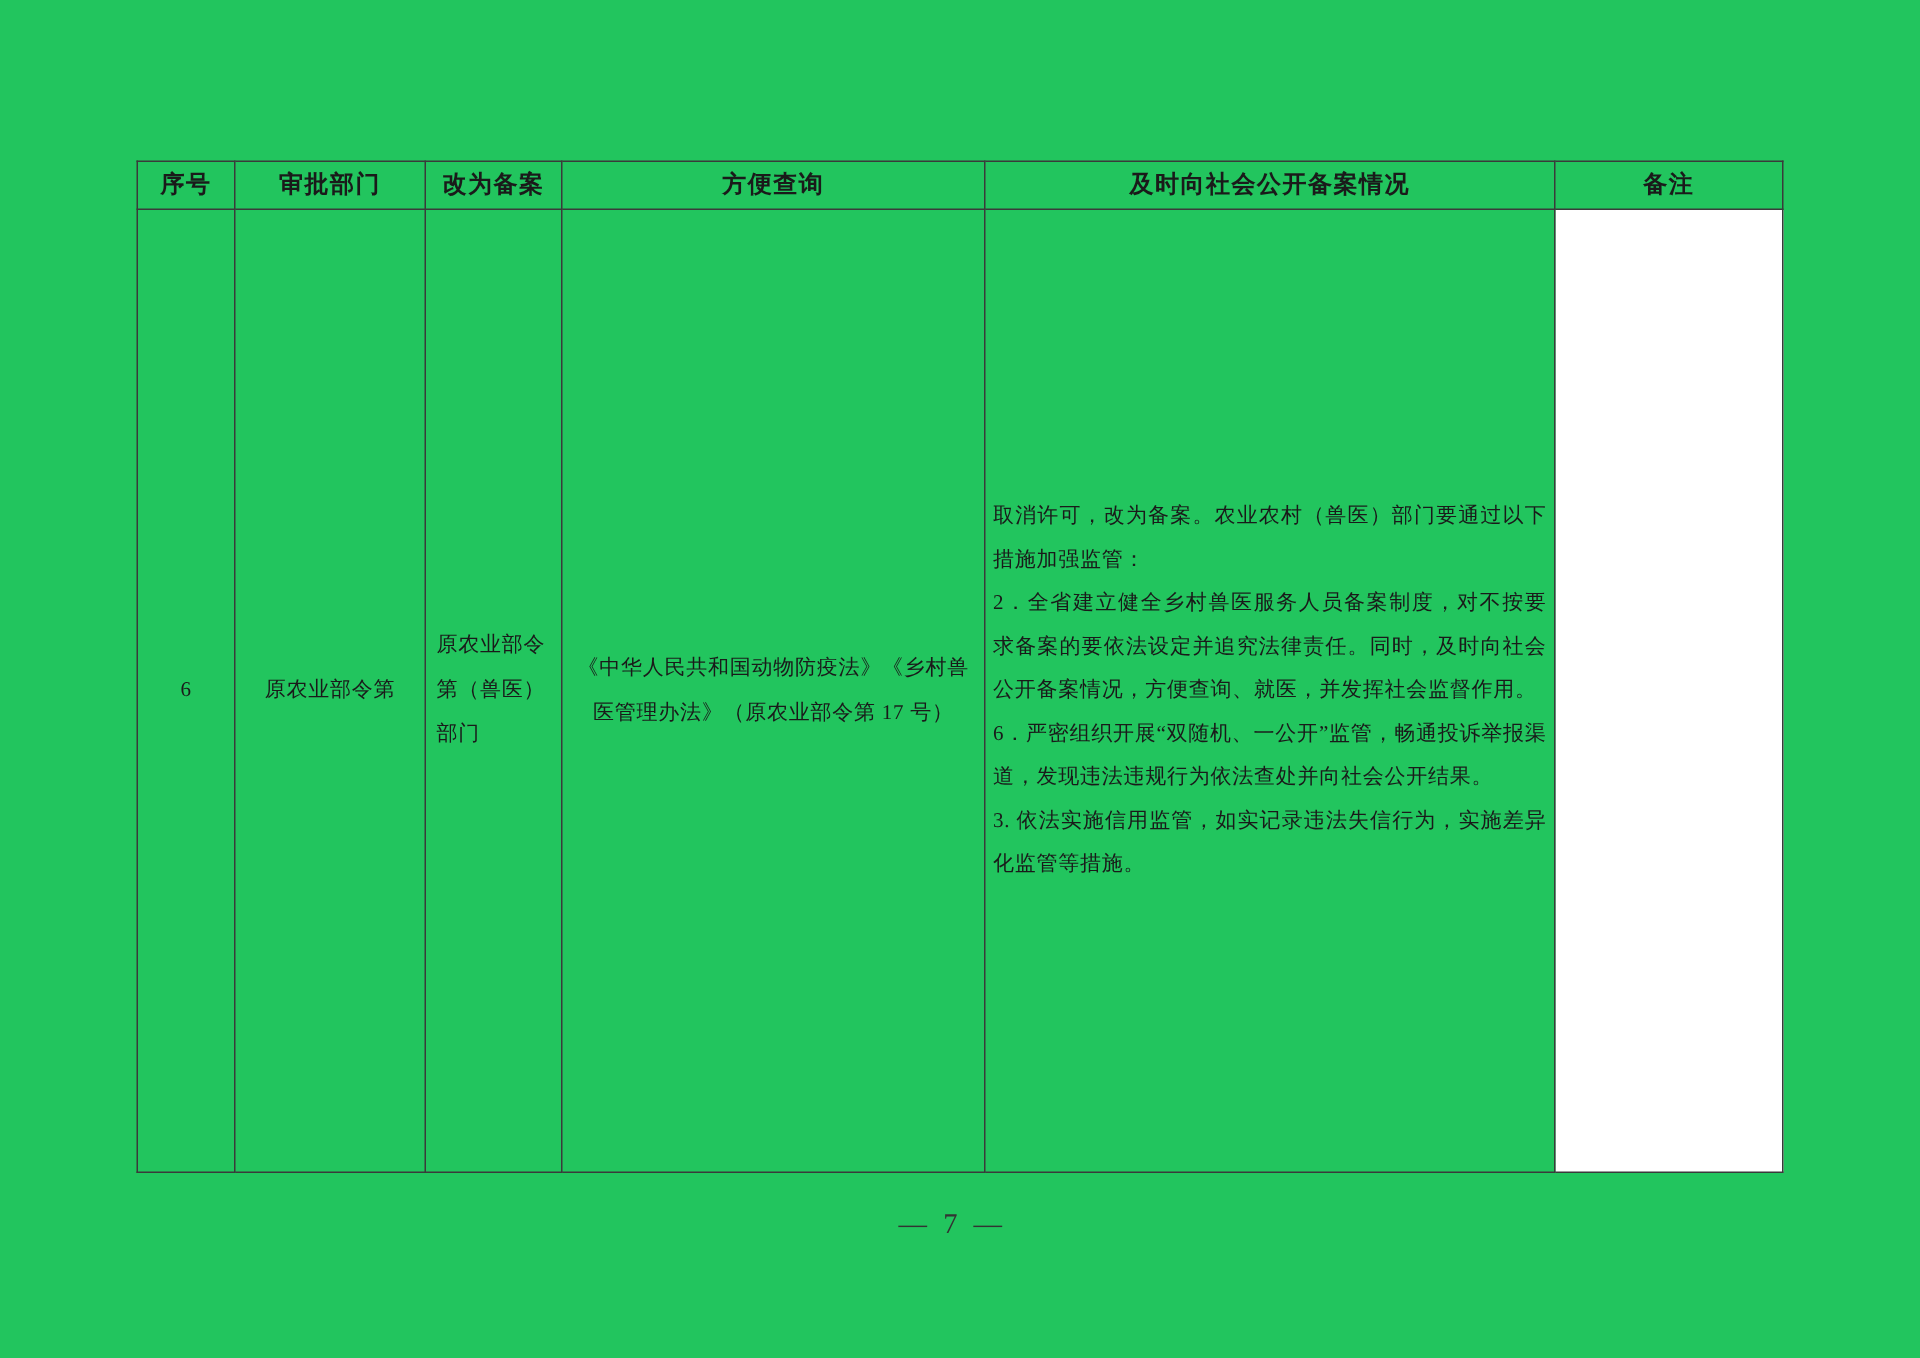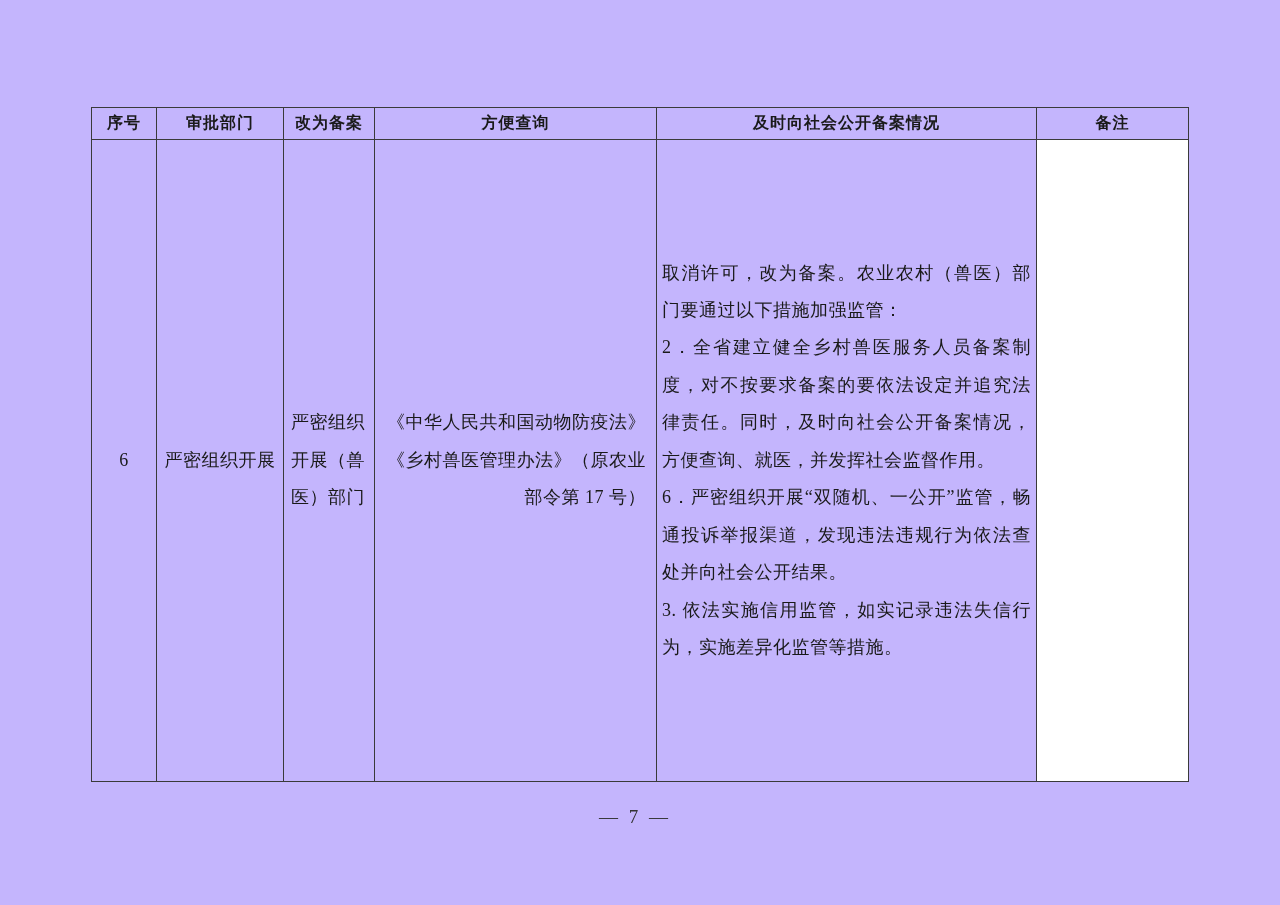--- a/index.html
+++ b/index.html
@@ -6,37 +6,37 @@
     margin: 0;
     padding: 0;
     background: #ffffff;
     font-family: "Liberation Serif", "DejaVu Serif", serif;
     color: #1a1a1a;
   }
   .sheet {
     position: relative;
     width: 1280px;
     height: 905px;
-    background: #c4b5fd;
+    background: #22c55e;
     overflow: hidden;
   }
   table.reg-table {
     position: absolute;
     left: 91px;
     top: 107px;
     width: 1097px;
     border-collapse: collapse;
     table-layout: fixed;
     letter-spacing: 0.5px;
   }
   table.reg-table th,
   table.reg-table td {
     border: 1px solid #3a3a3a;
     vertical-align: middle;
-    font-size: 18px;
+    font-size: 14px;
   }
   table.reg-table th {
     height: 31px;
     font-family: "Liberation Sans", "DejaVu Sans", sans-serif;
     font-weight: bold;
     font-size: 16px;
     text-align: center;
     padding: 0 2px;
     letter-spacing: 1px;
   }
@@ -45,21 +45,21 @@
   }
   td.c-index, td.c-name, td.c-dept {
     text-align: center;
     line-height: 2.1;
   }
   td.c-dept {
     padding: 0 7px;
     text-align: left;
   }
   td.c-basis {
-    text-align: right;
+    text-align: center;
     padding: 0 10px;
     line-height: 2.1;
   }
   td.c-measures {
     padding: 0 5px;
     line-height: 2.08;
   }
   td.c-measures p {
     margin: 0;
     text-align: justify;
@@ -99,22 +99,22 @@
         <th>审批部门</th>
         <th>改为备案</th>
         <th>方便查询</th>
         <th>及时向社会公开备案情况</th>
         <th>备注</th>
       </tr>
     </thead>
     <tbody>
       <tr>
         <td class="c-index">6</td>
-        <td class="c-name">严密组织开展</td>
-        <td class="c-dept">严密组织开展（兽医）部门</td>
+        <td class="c-name">原农业部令第</td>
+        <td class="c-dept">原农业部令第（兽医）部门</td>
         <td class="c-basis">《中华人民共和国动物防疫法》《乡村兽医管理办法》（原农业部令第 17 号）</td>
         <td class="c-measures">
           <p>取消许可，改为备案。农业农村（兽医）部门要通过以下措施加强监管：</p>
           <p>2．全省建立健全乡村兽医服务人员备案制度，对不按要求备案的要依法设定并追究法律责任。同时，及时向社会公开备案情况，方便查询、就医，并发挥社会监督作用。</p>
           <p>6．严密组织开展“双随机、一公开”监管，畅通投诉举报渠道，发现违法违规行为依法查处并向社会公开结果。</p>
           <p>3. 依法实施信用监管，如实记录违法失信行为，实施差异化监管等措施。</p>
         </td>
         <td class="c-remark"></td>
       </tr>
     </tbody>

